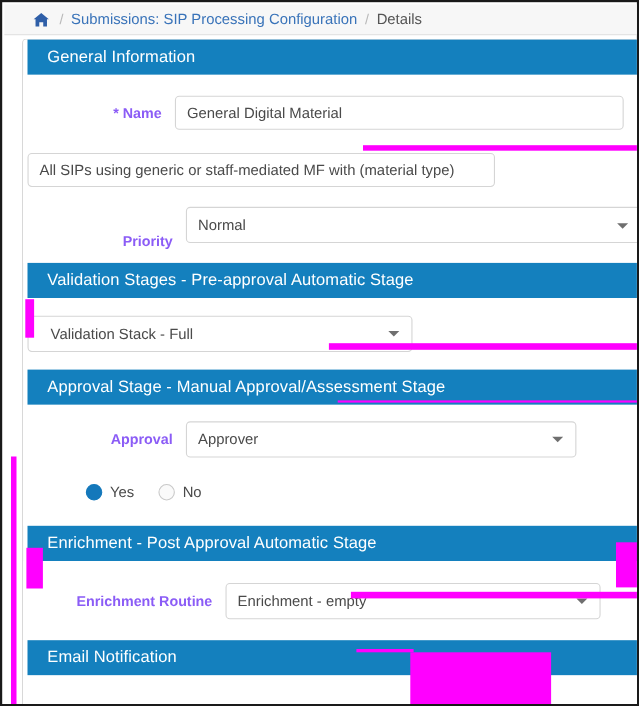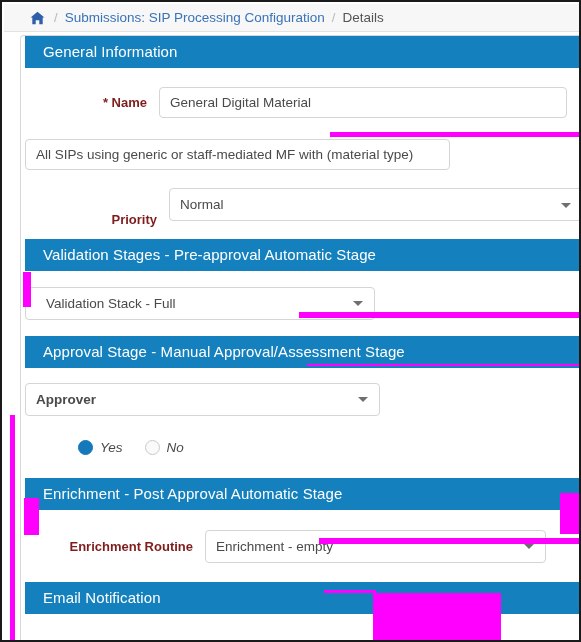--- a/index.html
+++ b/index.html
@@ -95,21 +95,21 @@
 
   .field-row {
     display: flex;
     align-items: center;
     min-height: 40px;
   }
 
   .field-label {
     font-size: 13px;
     font-weight: bold;
-    color: #7f1d1d;
+    color: #8b5cf6;
     text-align: right;
     box-sizing: border-box;
     padding-right: 12px;
     flex: none;
   }
 
   .text-input, .select-input {
     box-sizing: border-box;
     height: 31px;
     border: 1px solid #d5d5d5;
@@ -130,21 +130,20 @@
     top: 50%;
     margin-top: -2px;
     width: 0; height: 0;
     border-left: 5px solid transparent;
     border-right: 5px solid transparent;
     border-top: 5px solid #6f6f6f;
   }
 
   .radio-group {
     display: flex;
-    font-style: italic;
   }
   .radio-item {
     display: flex;
     align-items: center;
     margin-right: 22px;
     cursor: pointer;
   }
   .radio-dot {
     width: 15px; height: 15px;
     border-radius: 50%;
@@ -211,21 +210,22 @@
         <div class="select-input" style="width:350px;height:33px;padding-left:20px;">
           <span>Validation Stack - Full</span>
           <span class="caret"></span>
         </div>
       </div>
     </div>
 
     <div class="section-header">Approval Stage - Manual Approval/Assessment Stage</div>
     <div class="body-block" style="padding-top:11px;padding-bottom:11px;">
       <div class="field-row" style="margin-bottom:8px;">
-        <div class="select-input" style="width:355px;height:33px;font-weight:bold;">
+        <div class="field-label" style="width:144px;">Approval</div>
+        <div class="select-input" style="width:355px;height:33px;">
           <span>Approver</span>
           <span class="caret"></span>
         </div>
       </div>
       <div class="field-row">
         <div class="radio-group" style="margin-left:53px;">
           <span class="radio-item">
             <span class="radio-dot on"></span>
             <span class="radio-label">Yes</span>
           </span>

